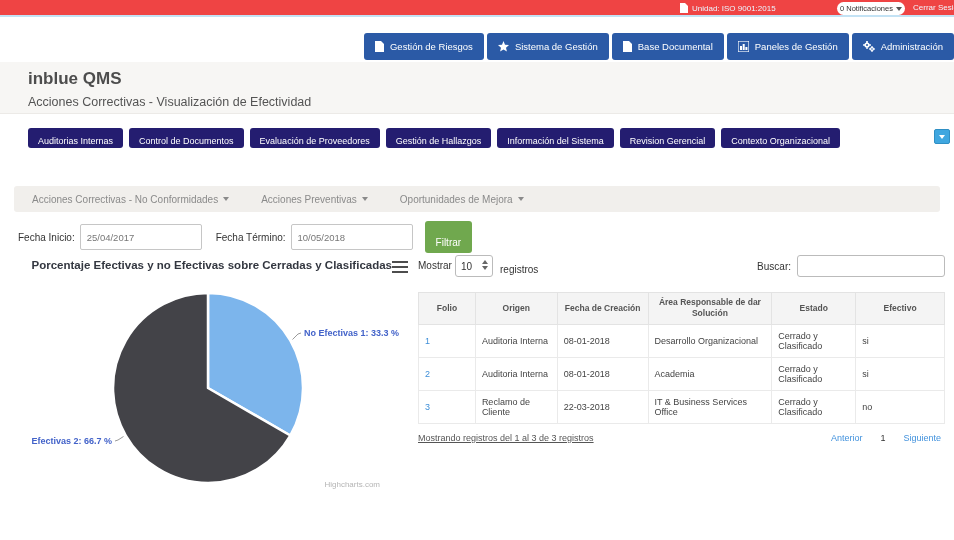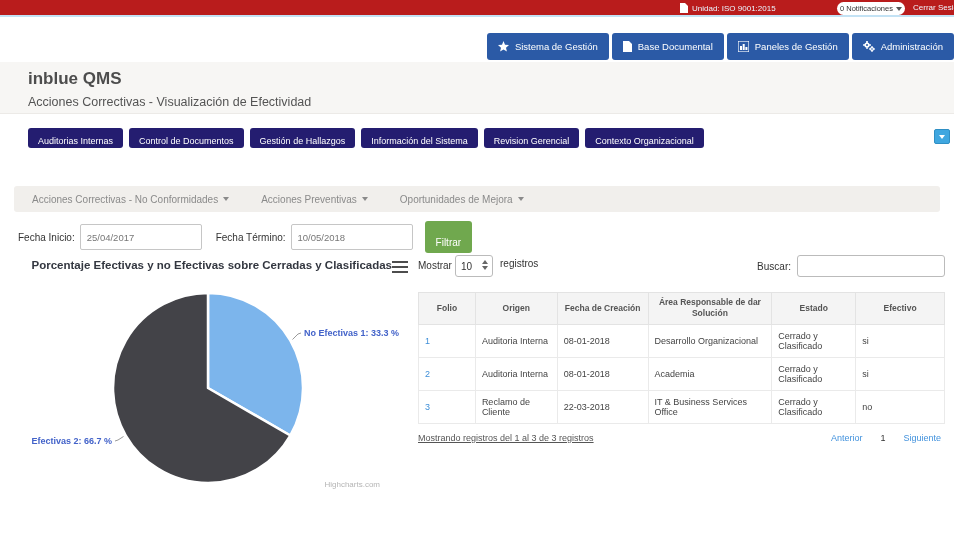--- a/index.html
+++ b/index.html
@@ -1,21 +1,21 @@
 <!DOCTYPE html>
 <html><head>
 <meta charset="utf-8">
 <style>
   * { margin:0; padding:0; box-sizing:border-box; }
   html,body { width:954px; height:540px; overflow:hidden; background:#ffffff;
               font-family:"Liberation Sans","DejaVu Sans",sans-serif; }
 
   
   .topbar { position:absolute; left:0; top:0; width:954px; height:17px;
-            background:#b91c1c; border-bottom:2px solid #c3e2f4; }
+            background:#ef4444; border-bottom:2px solid #c3e2f4; }
   .topbar .unit { position:absolute; left:680px; top:3px; display:flex; align-items:center;
                   gap:4px; color:#eaf6ff; font-size:8px; }
   .notif-pill { position:absolute; left:837px; top:2px; width:68px; height:13px;
                 background:#ffffff; border-radius:7px; display:flex; align-items:center;
                 justify-content:center; gap:3px; font-size:7.5px; color:#333; cursor:pointer;text-align:center; }
   .caret-down { width:0; height:0; border-left:3px solid transparent;
                 border-right:3px solid transparent; border-top:4px solid #555; }
   .logout { position:absolute; left:913px; top:3px; width:41px; overflow:hidden;
             white-space:nowrap; color:#f0f8ff; font-size:8px; cursor:pointer; }
 
@@ -80,21 +80,21 @@
   .lenwrap select { width:38px; height:22px; border:1px solid #bbb; border-radius:3px;
                     font-size:10px; color:#333; padding-left:5px; appearance:none;
                     -webkit-appearance:none; background:#fff;
                     font-family:"Liberation Sans",sans-serif; }
   .steppers { position:absolute; right:5px; top:5px; pointer-events:none; }
   .steppers div { width:0; height:0; border-left:3px solid transparent;
                   border-right:3px solid transparent; }
   .steppers .up { border-bottom:4px solid #666; margin-bottom:2px; }
   .steppers .dn { border-top:4px solid #666; }
   .len-prefix { position:absolute; left:0; top:2px; }
-  .len-suffix { position:absolute; left:82px; top:0; }
+  .len-suffix { position:absolute; left:82px; top:6px; }
   .searchwrap { position:absolute; right:0; top:-3px; display:flex; align-items:center; gap:6px; }
   .searchwrap label { font-size:10px; color:#333;padding-left:12px; }
   .searchwrap input { width:148px; height:22px; border:1px solid #bbb; border-radius:3px;
                       padding:0 6px; font-size:10px;
                       font-family:"Liberation Sans",sans-serif; }
 
   table.grid { width:527px; border-collapse:collapse; margin-top:8px;
                border:1px solid #e3e3e3; }
   table.grid th { background:#f4f4f4; font-size:8.5px; font-weight:bold; color:#555;
                   text-align:center; padding:4px 4px; border:1px solid #e3e3e3;
@@ -123,20 +123,26 @@
     <span>Unidad: ISO 9001:2015</span>
   </div>
   <div class="notif-pill">
     <span>0 Notificaciones</span>
     <span class="caret-down"></span>
   </div>
   <span class="logout">Cerrar Sesión</span>
 </div>
 
 <div class="mainnav">
+  <button class="nbtn">
+    <svg width="9" height="11" viewBox="0 0 9 11">
+      <path d="M0,0 h6 l3,3 v8 h-9 z" fill="#ffffff"></path>
+      </svg>
+    <span>Gestión de Riesgos</span>
+  </button>
   <button class="nbtn">
     <svg width="11" height="11" viewBox="0 0 11 11">
       <polygon points="5.5,0 7,3.7 11,4.1 8,6.7 8.9,10.6 5.5,8.5 2.1,10.6 3,6.7 0,4.1 4,3.7" fill="#ffffff"></polygon>
       </svg>
     <span>Sistema de Gestión</span>
   </button>
   <button class="nbtn">
     <svg width="9" height="11" viewBox="0 0 9 11">
       <path d="M0,0 h6 l3,3 v8 h-9 z" fill="#ffffff"></path>
       </svg>
@@ -170,20 +176,21 @@
 </div>
 
 <div class="headband">
   <h1>inblue QMS</h1>
   <h2>Acciones Correctivas - Visualización de Efectividad</h2>
 </div>
 
 <div class="modrow">
   <button class="modbtn">Auditorias Internas</button>
   <button class="modbtn">Control de Documentos</button>
+  <button class="modbtn">Evaluación de Proveedores</button>
   <button class="modbtn">Gestión de Hallazgos</button>
   <button class="modbtn">Información del Sistema</button>
   <button class="modbtn">Revision Gerencial</button>
   <button class="modbtn">Contexto Organizacional</button>
 </div>
 <div class="widget-btn">
   <span class="wcaret"></span>
 </div>
 
 <div class="subband">

